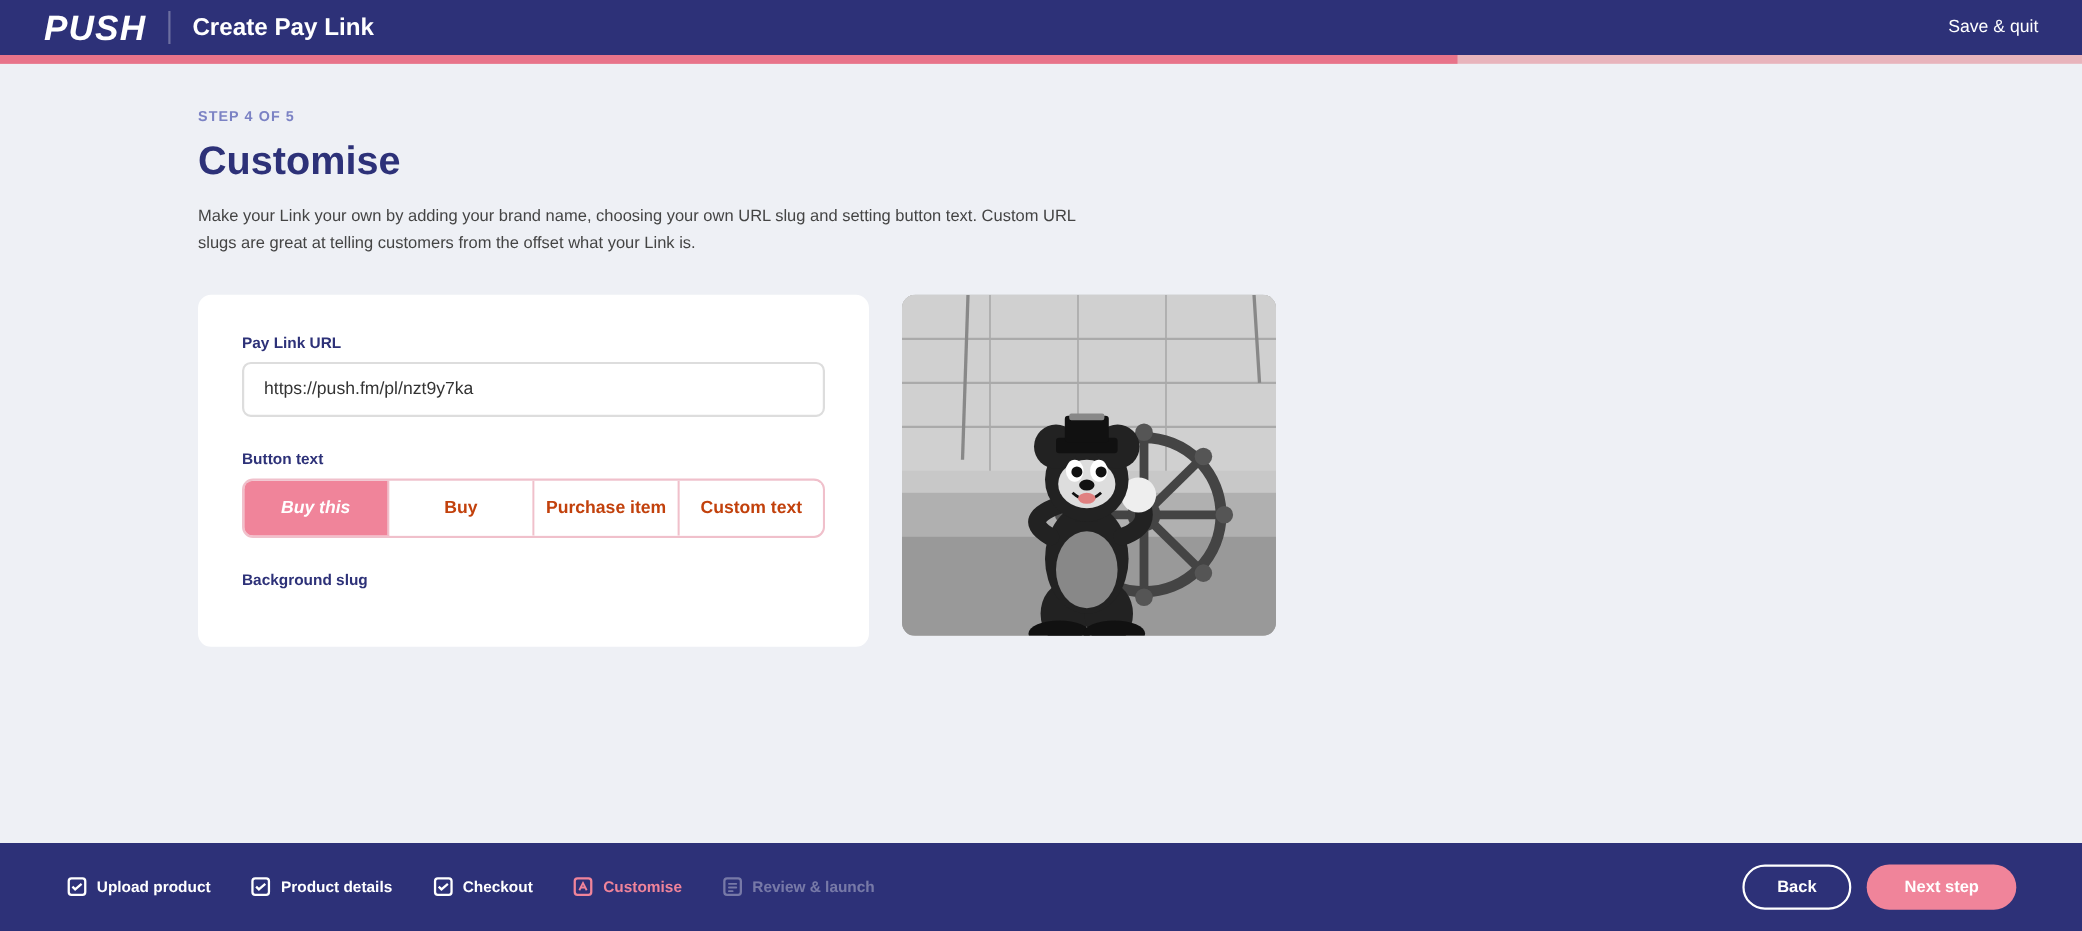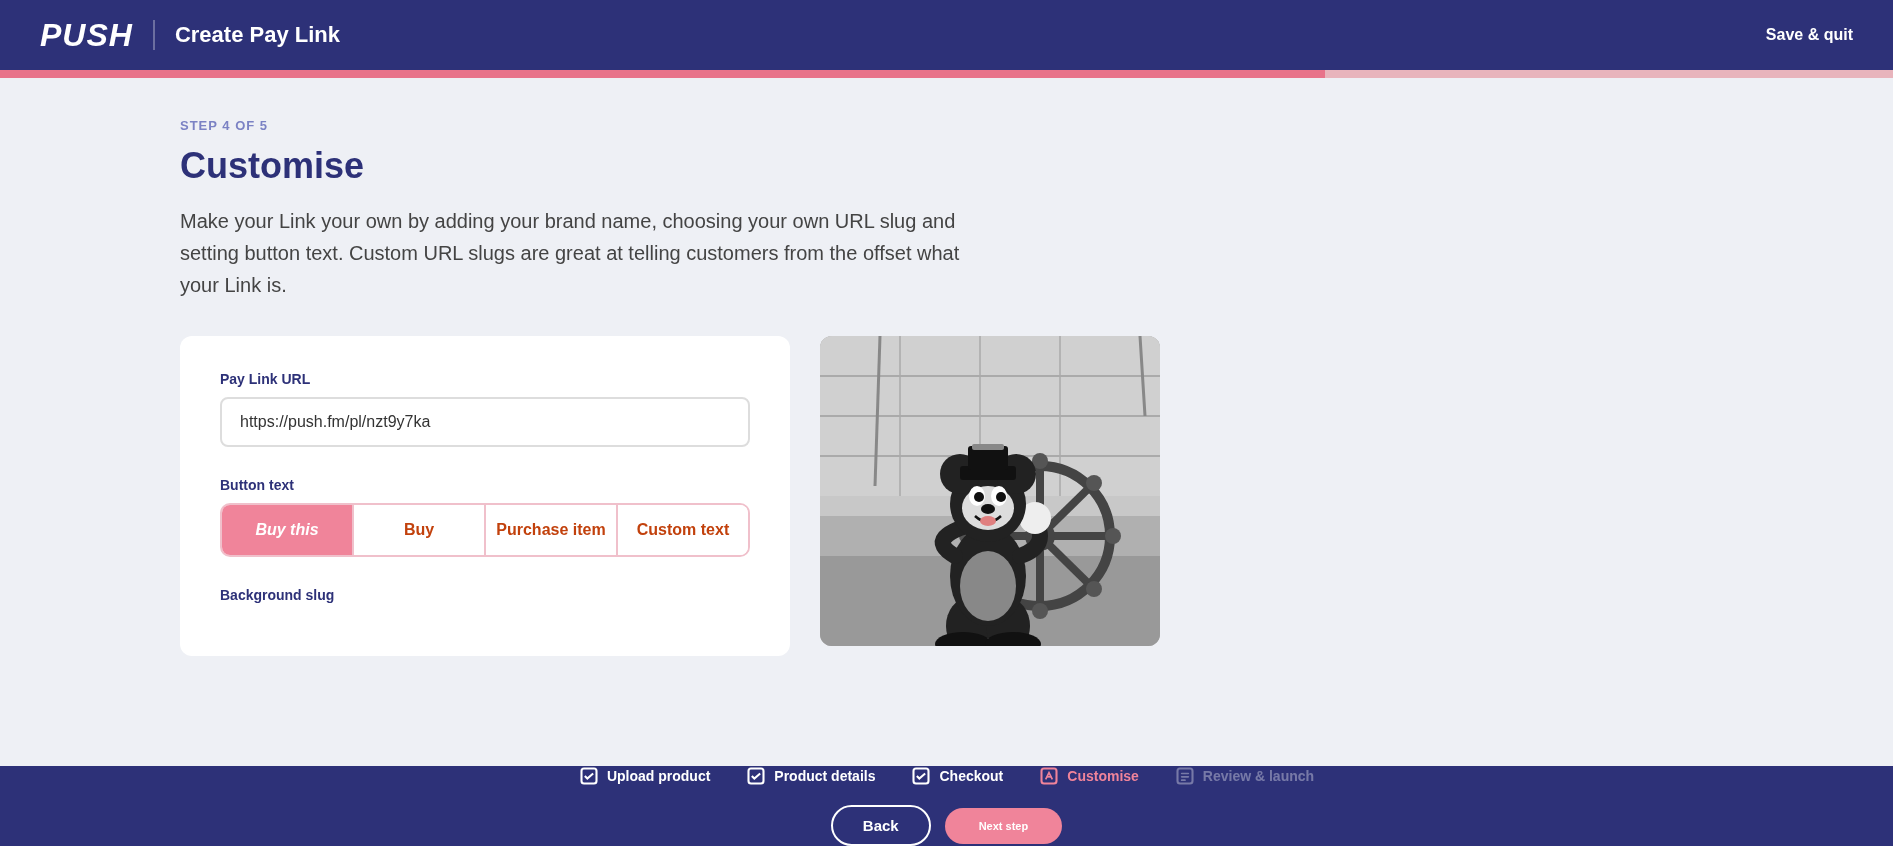--- a/index.html
+++ b/index.html
@@ -7,21 +7,21 @@
       font-family: -apple-system, BlinkMacSystemFont, 'Segoe UI', sans-serif;
       background: #eef0f5;
       min-height: 846px;
       display: flex;
       flex-direction: column;
     }
 
     
     .header {
       background: #2d3178;
-      height: 70px;
+      height: 50px;
       display: flex;
       align-items: center;
       padding: 0 40px;
       justify-content: space-between;
     }
     .header-left {
       display: flex;
       align-items: center;
       gap: 20px;
     }
@@ -41,21 +41,21 @@
       font-size: 22px;
       font-weight: 600;
       color: white;
     }
     .save-quit-btn {
       background: transparent;
       border: none;
       color: white;
       font-size: 16px;
       cursor: pointer;
-      font-weight: 700;
+      font-weight: 400;
     }
 
     
     .progress-bar-container {
       height: 8px;
       background: #e8b4bc;
       width: 100%;
     }
     .progress-bar-fill {
       height: 100%;
@@ -78,21 +78,21 @@
       text-transform: uppercase;
       margin-bottom: 12px;
     }
     .page-heading {
       font-size: 36px;
       font-weight: 800;
       color: #2d3178;
       margin-bottom: 18px;
     }
     .page-description {
-      font-size: 20px;
+      font-size: 15px;
       color: #444;
       line-height: 1.6;
       max-width: 820px;
       margin-bottom: 35px;
     }
 
     
     .content-row {
       display: flex;
       gap: 30px;
@@ -166,21 +166,20 @@
       position: fixed;
       bottom: 0;
       left: 0;
       right: 0;
       background: #2d3178;
       height: 80px;
       display: flex;
       align-items: center;
       justify-content: space-between;
       padding: 0 60px;
-      flex-direction: column;
     }
     .nav-steps {
       display: flex;
       align-items: center;
       gap: 36px;
     }
     .nav-step {
       display: flex;
       align-items: center;
       gap: 8px;
@@ -216,21 +215,21 @@
       font-size: 15px;
       font-weight: 700;
       cursor: pointer;
     }
     .next-btn {
       background: #f0849a;
       border: none;
       color: white;
       border-radius: 30px;
       padding: 12px 34px;
-      font-size: 11px;
+      font-size: 15px;
       font-weight: 700;
       cursor: pointer;
     }
 
     
     .vintage-preview {
       width: 340px;
       height: 310px;
       border-radius: 12px;
       overflow: hidden;

